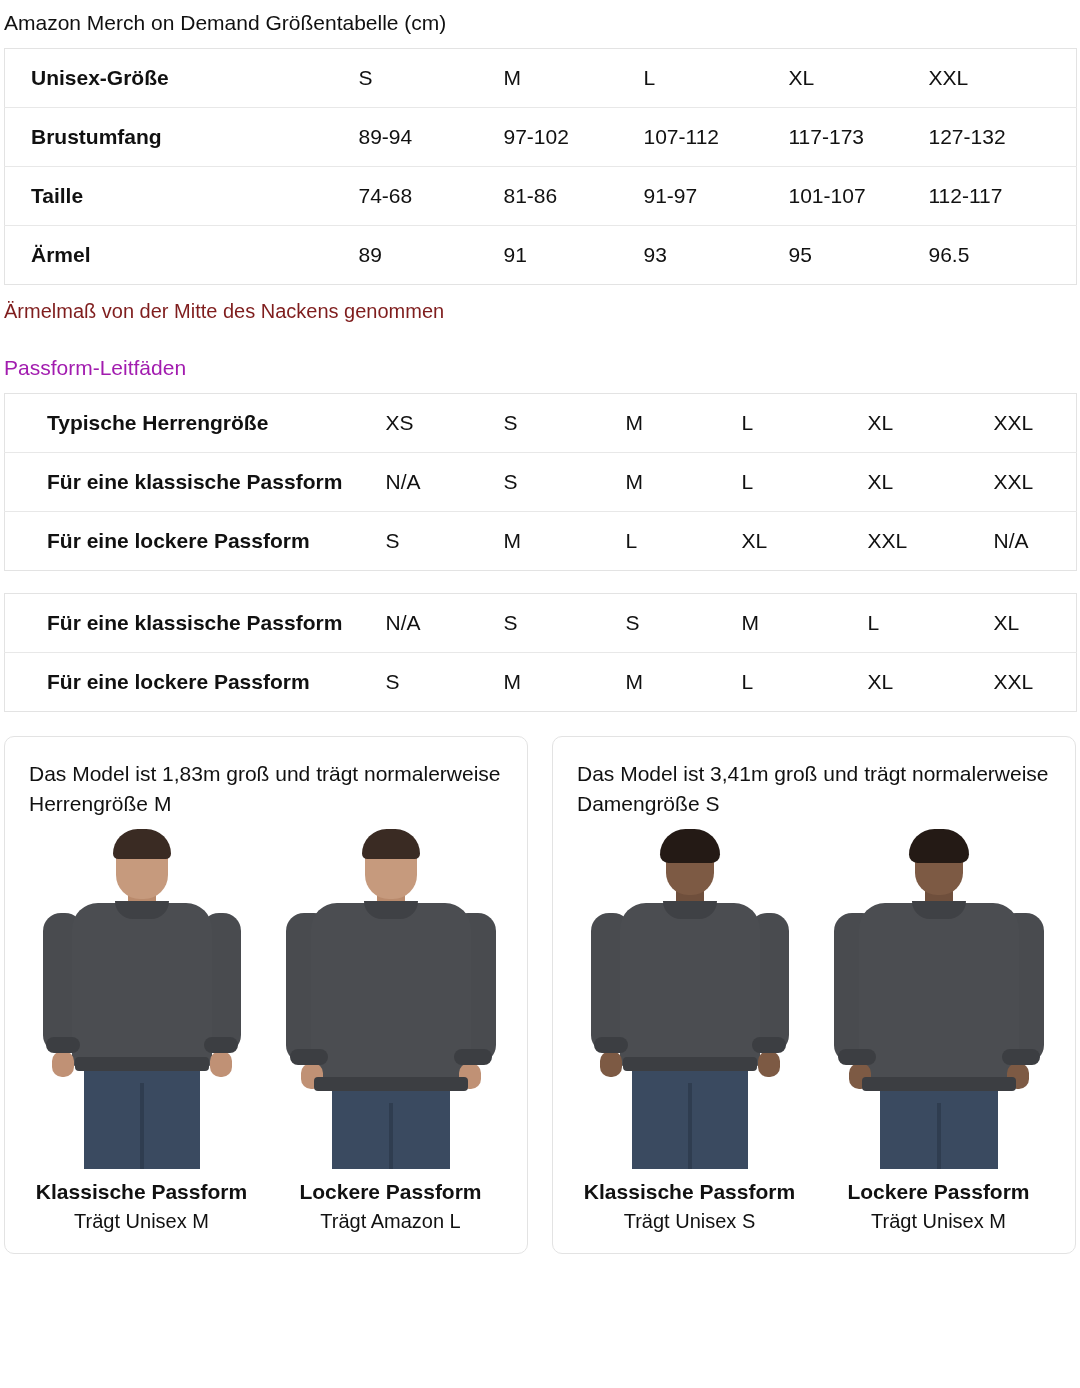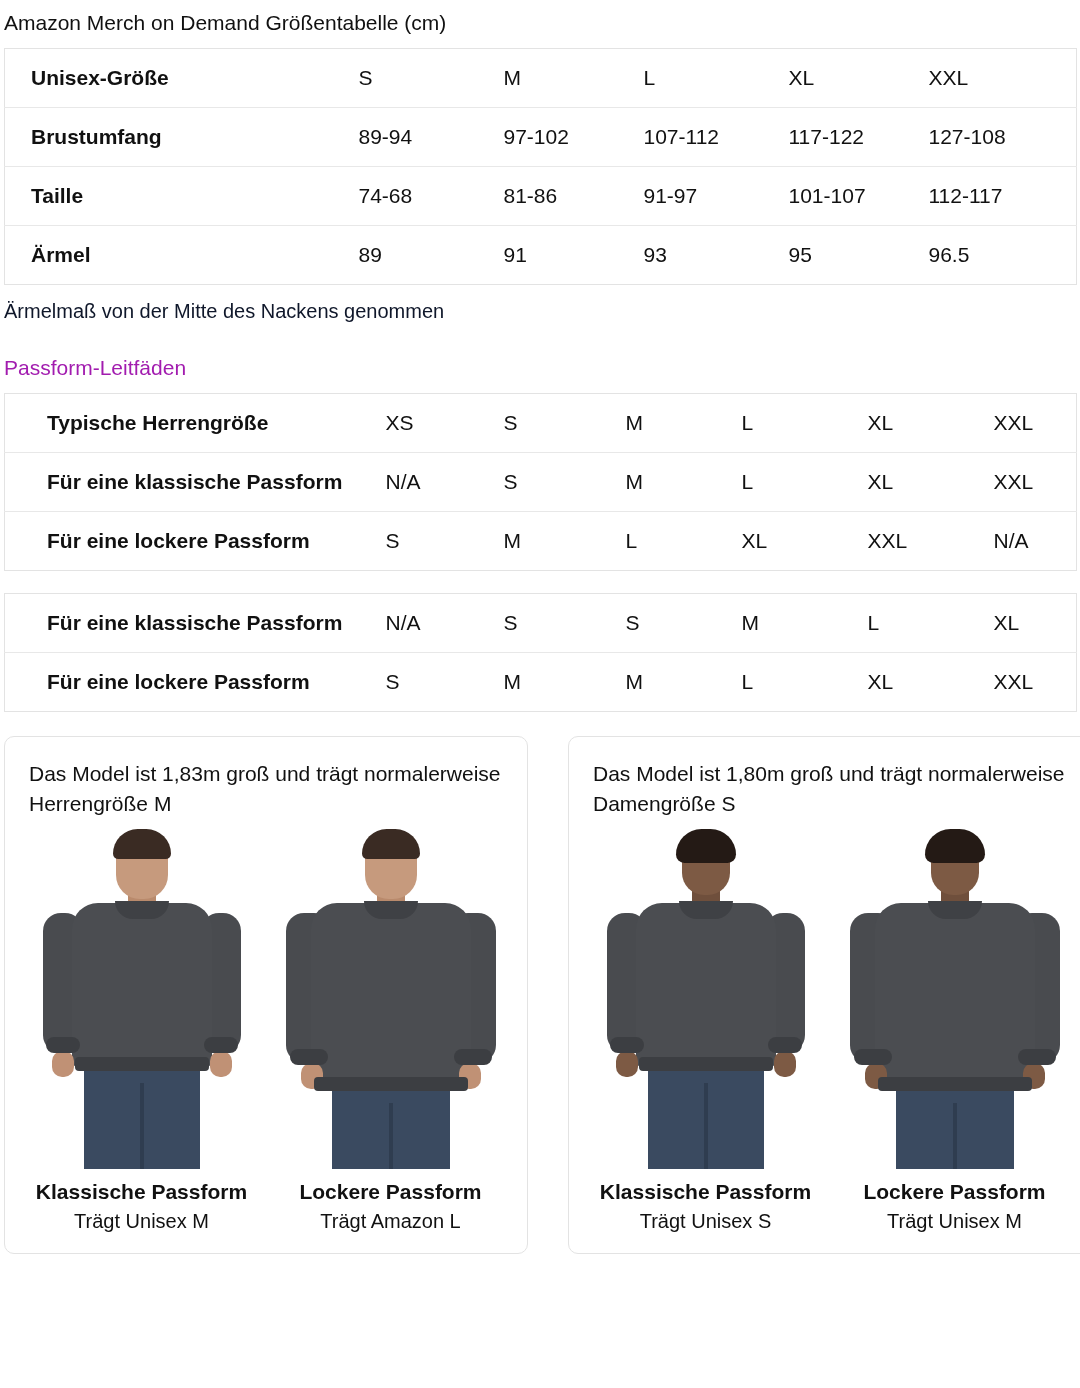--- a/index.html
+++ b/index.html
@@ -24,21 +24,21 @@
     font-size: 21px;
     line-height: 30px;
     color: #111;
     padding: 4px 0 10px 4px;
     font-weight: 400;
   }
 
   .note {
     font-size: 20px;
     line-height: 28px;
-    color: #0f172a;
+    color: #7f1d1d;
     padding: 12px 0 6px 4px;
   }
 
   .section-title {
     font-size: 21px;
     line-height: 30px;
     color: #a21caf;
     padding: 22px 0 10px 4px;
   }
 
@@ -84,21 +84,21 @@
   .t-fit col.c4 { width: 126px; }
   .t-fit col.c5 { width: 126px; }
   .t-fit col.c6 { width: 109px; }
   .t-fit td { padding: 15px 6px 15px 4px; }
   .t-fit td.rowhead { padding-left: 42px; }
 
   .gap { height: 22px; }
 
   .cards {
     display: flex;
-    gap: 40px;
+    gap: 24px;
     padding: 24px 4px 16px 4px;
   }
   .card {
     width: 524px;
     border: 1px solid #e3e3e3;
     border-radius: 10px;
     padding: 22px 18px 18px 18px;
   }
   .card-head {
     font-size: 21px;
@@ -294,22 +294,22 @@
         <td>M</td>
         <td>L</td>
         <td>XL</td>
         <td>XXL</td>
       </tr>
       <tr>
         <td class="rowhead">Brustumfang</td>
         <td>89-94</td>
         <td>97-102</td>
         <td>107-112</td>
-        <td>117-122</td>
-        <td>127-108</td>
+        <td>117-173</td>
+        <td>127-132</td>
       </tr>
       <tr>
         <td class="rowhead">Taille</td>
         <td>74-68</td>
         <td>81-86</td>
         <td>91-97</td>
         <td>101-107</td>
         <td>112-117</td>
       </tr>
       <tr>
@@ -449,21 +449,21 @@
             </div>
           </div>
           <div class="model-caption-1">Lockere Passform</div>
           <div class="model-caption-2">Trägt Amazon L</div>
         </div>
 
       </div>
     </div>
 
     <div class="card">
-      <div class="card-head">Das Model ist 1,80m groß und trägt normalerweise Damengröße S</div>
+      <div class="card-head">Das Model ist 3,41m groß und trägt normalerweise Damengröße S</div>
       <div class="models">
 
         <div class="model">
           <div class="model-figure">
             <div class="fig female">
               <div class="hair"></div>
               <div class="head"></div>
               <div class="neck"></div>
               <div class="sleeve classic left"></div>
               <div class="sleeve classic right"></div>

